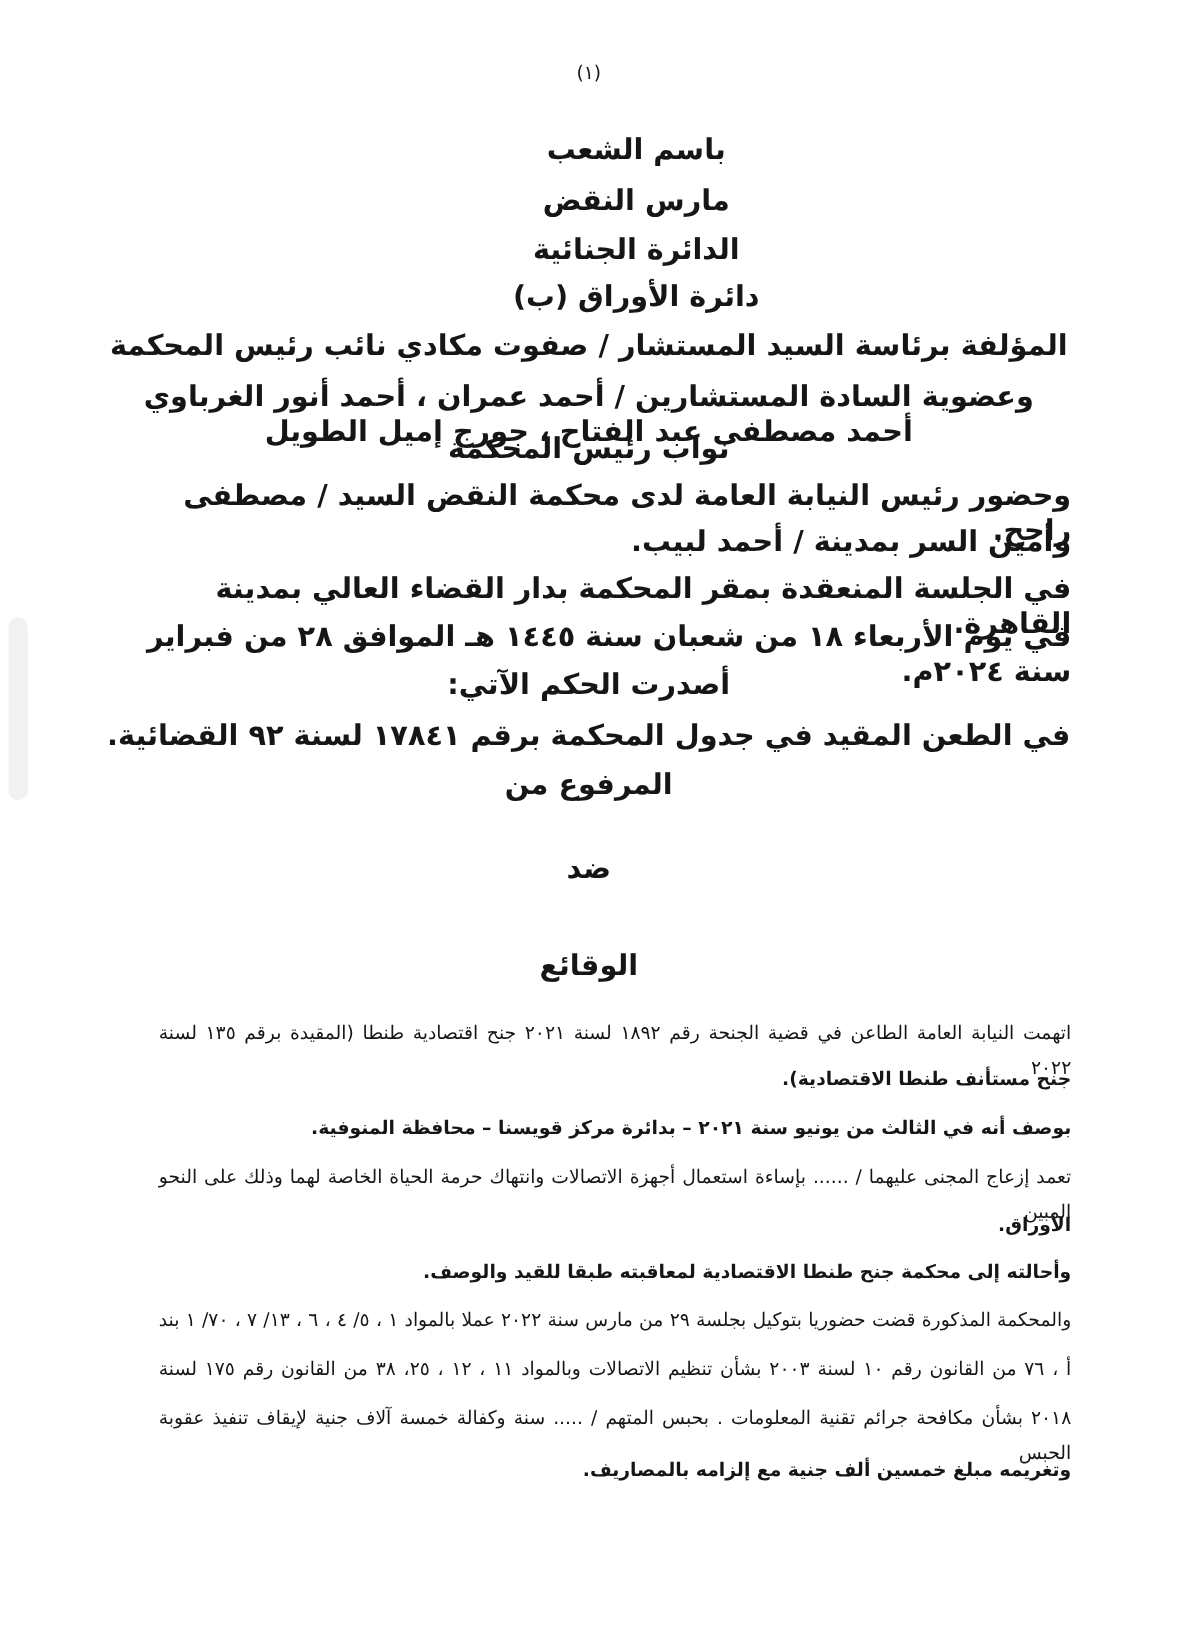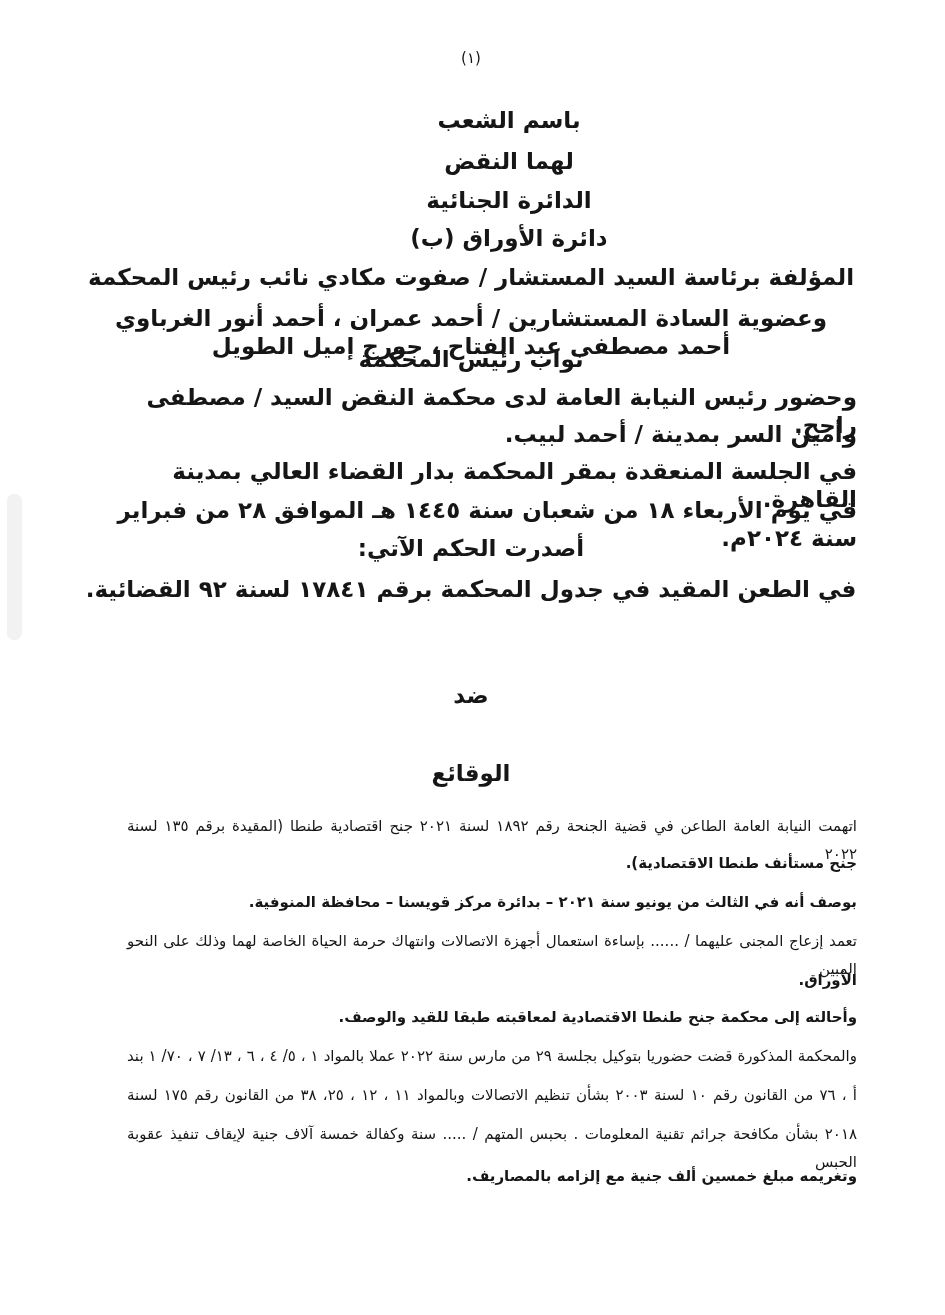--- a/index.html
+++ b/index.html
@@ -51,21 +51,21 @@
 <body>
 
 <div class="page">
 
   <div class="scroll-thumb"></div>
 
   <div class="line center pagenum" style="top:44px">(١)</div>
 
   <div class="line center shifted bold" style="top:106px">باسم الشعب</div>
 
-  <div class="line center shifted bold" style="top:147px">لهما النقض</div>
+  <div class="line center shifted bold" style="top:147px">مارس النقض</div>
 
   <div class="line center shifted bold" style="top:186px">الدائرة الجنائية</div>
 
   <div class="line center shifted bold" style="top:224px">دائرة الأوراق (ب)</div>
 
   <div class="line center bold" style="top:263px">المؤلفة برئاسة السيد المستشار / صفوت مكادي نائب رئيس المحكمة</div>
 
   <div class="line center bold" style="top:304px">وعضوية السادة المستشارين / أحمد عمران ، أحمد أنور الغرباوي أحمد مصطفى عبد الفتاح ، جورج إميل الطويل</div>
 
   <div class="line center bold" style="top:345px">نواب رئيس المحكمة</div>
@@ -75,20 +75,21 @@
   <div class="line flush bold" style="top:420px">وأمين السر بمدينة / أحمد لبيب.</div>
 
   <div class="line flush bold" style="top:457px">في الجلسة المنعقدة بمقر المحكمة بدار القضاء العالي بمدينة القاهرة.</div>
 
   <div class="line flush bold" style="top:496px">في يوم الأربعاء ١٨ من شعبان سنة ١٤٤٥ هـ الموافق ٢٨ من فبراير سنة ٢٠٢٤م.</div>
 
   <div class="line center bold" style="top:534px">أصدرت الحكم الآتي:</div>
 
   <div class="line center bold" style="top:575px">في الطعن المقيد في جدول المحكمة برقم ١٧٨٤١ لسنة ٩٢ القضائية.</div>
 
+  <div class="line center bold" style="top:614px">المرفوع من</div>
 
   <div class="line center bold" style="top:681px">ضد</div>
 
   <div class="line center bold" style="top:759px">الوقائع</div>
 
   <div class="line full" style="top:812px">اتهمت النيابة العامة الطاعن في قضية الجنحة رقم ١٨٩٢ لسنة ٢٠٢١ جنح اقتصادية طنطا (المقيدة برقم ١٣٥ لسنة ٢٠٢٢</div>
 
   <div class="line flush" style="top:849px">جنح مستأنف طنطا الاقتصادية).</div>
 
   <div class="line flush" style="top:888px">بوصف أنه في الثالث من يونيو سنة ٢٠٢١ – بدائرة مركز قويسنا – محافظة المنوفية.</div>

